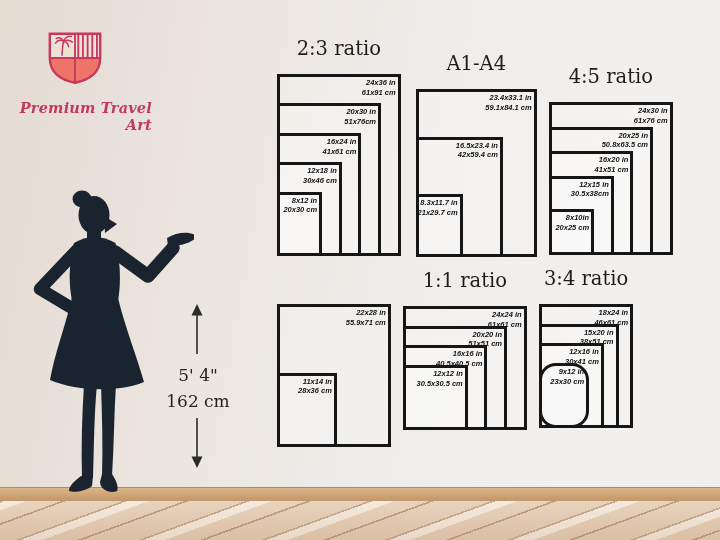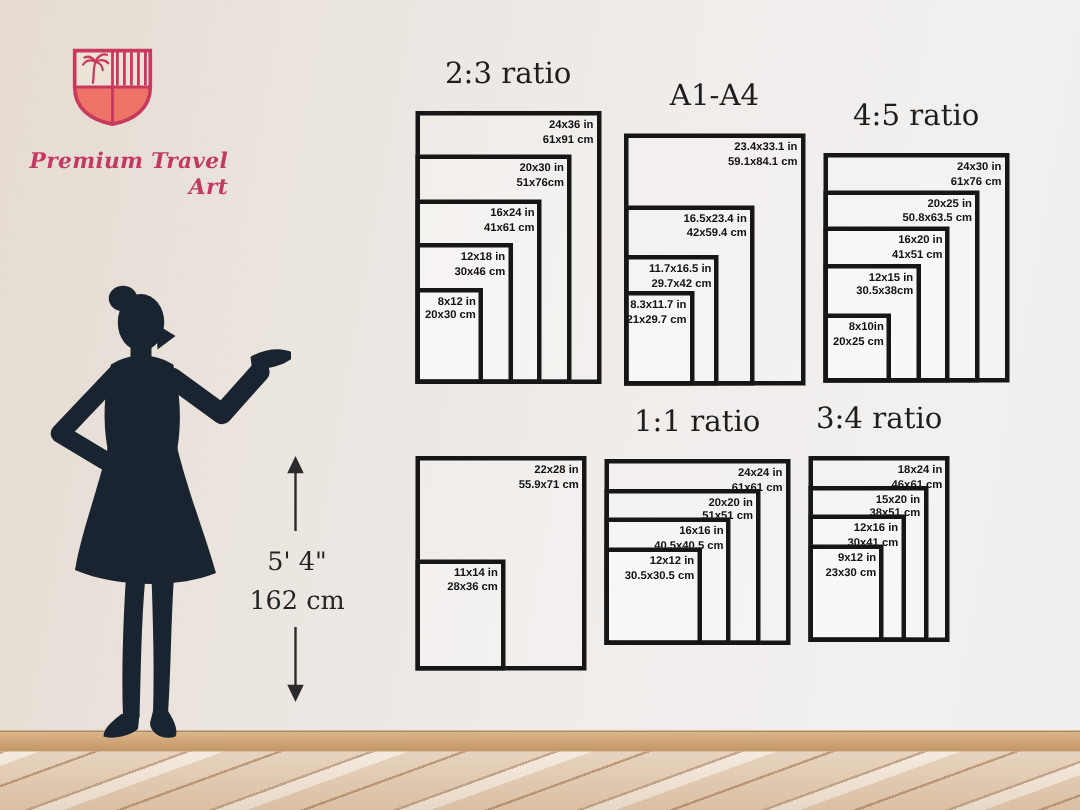--- a/index.html
+++ b/index.html
@@ -38,21 +38,21 @@
     font-family:"DejaVu Serif", serif; color:#242424; font-size:17px; line-height:1.5;
   }
   
   .diagram{ position:absolute; }
   .diagram-title{
     position:absolute; left:50%; transform:translateX(-50%); top:-37px;
     font-family:"DejaVu Serif", serif; font-size:19.5px; color:#1d1d1d; white-space:nowrap;
   }
   .size-rect{
     position:absolute; left:0; bottom:0; box-sizing:border-box;
-    border:3px solid #161616; background:rgba(255,255,255,.20);
+    border:3px solid #161616; background:rgba(255,255,255,.20);font-style:italic;
   }
   .sz-label{
     position:absolute; top:1px; right:2px; text-align:right;
     font-weight:bold; font-size:7.5px; line-height:1.3; color:#121212; white-space:nowrap;
   }
 </style>
 </head>
 <body>
 
 <div id="stage">
@@ -160,26 +160,20 @@
             <div>23.4x33.1 in</div>
             <div>59.1x84.1 cm</div>
           </div>
         </div>
         <div class="size-rect" style="width: 86.85px; height: 120.66px;">
           <div class="sz-label">
             <div>16.5x23.4 in</div>
             <div>42x59.4 cm</div>
           </div>
         </div>
-        <div class="size-rect" style="width: 63.33px; height: 86.85px;">
-          <div class="sz-label">
-            <div>11.7x16.5 in</div>
-            <div>29.7x42 cm</div>
-          </div>
-        </div>
         <div class="size-rect" style="width: 46.67px; height: 63.33px;">
           <div class="sz-label">
             <div>8.3x11.7 in</div>
             <div>21x29.7 cm</div>
           </div>
         </div>
       </div>
       <div class="diagram" style="left: 549px; top: 102px; width: 123.6px; height: 153px;">
         <div class="diagram-title">4:5 ratio</div>
         <div class="size-rect" style="width: 123.6px; height: 153px;">
@@ -267,21 +261,21 @@
             <div>15x20 in</div>
             <div>38x51 cm</div>
           </div>
         </div>
         <div class="size-rect" style="width: 64.8px; height: 84.4px;">
           <div class="sz-label">
             <div>12x16 in</div>
             <div>30x41 cm</div>
           </div>
         </div>
-        <div class="size-rect" style="width: 50.1px; height: 64.8px;">
+        <div class="size-rect" style="width: 50.1px; height: 64.8px; border-radius: 17px;">
           <div class="sz-label">
             <div>9x12 in</div>
             <div>23x30 cm</div>
           </div>
         </div>
       </div>
     </div>
 </div>
 
 </body></html>

